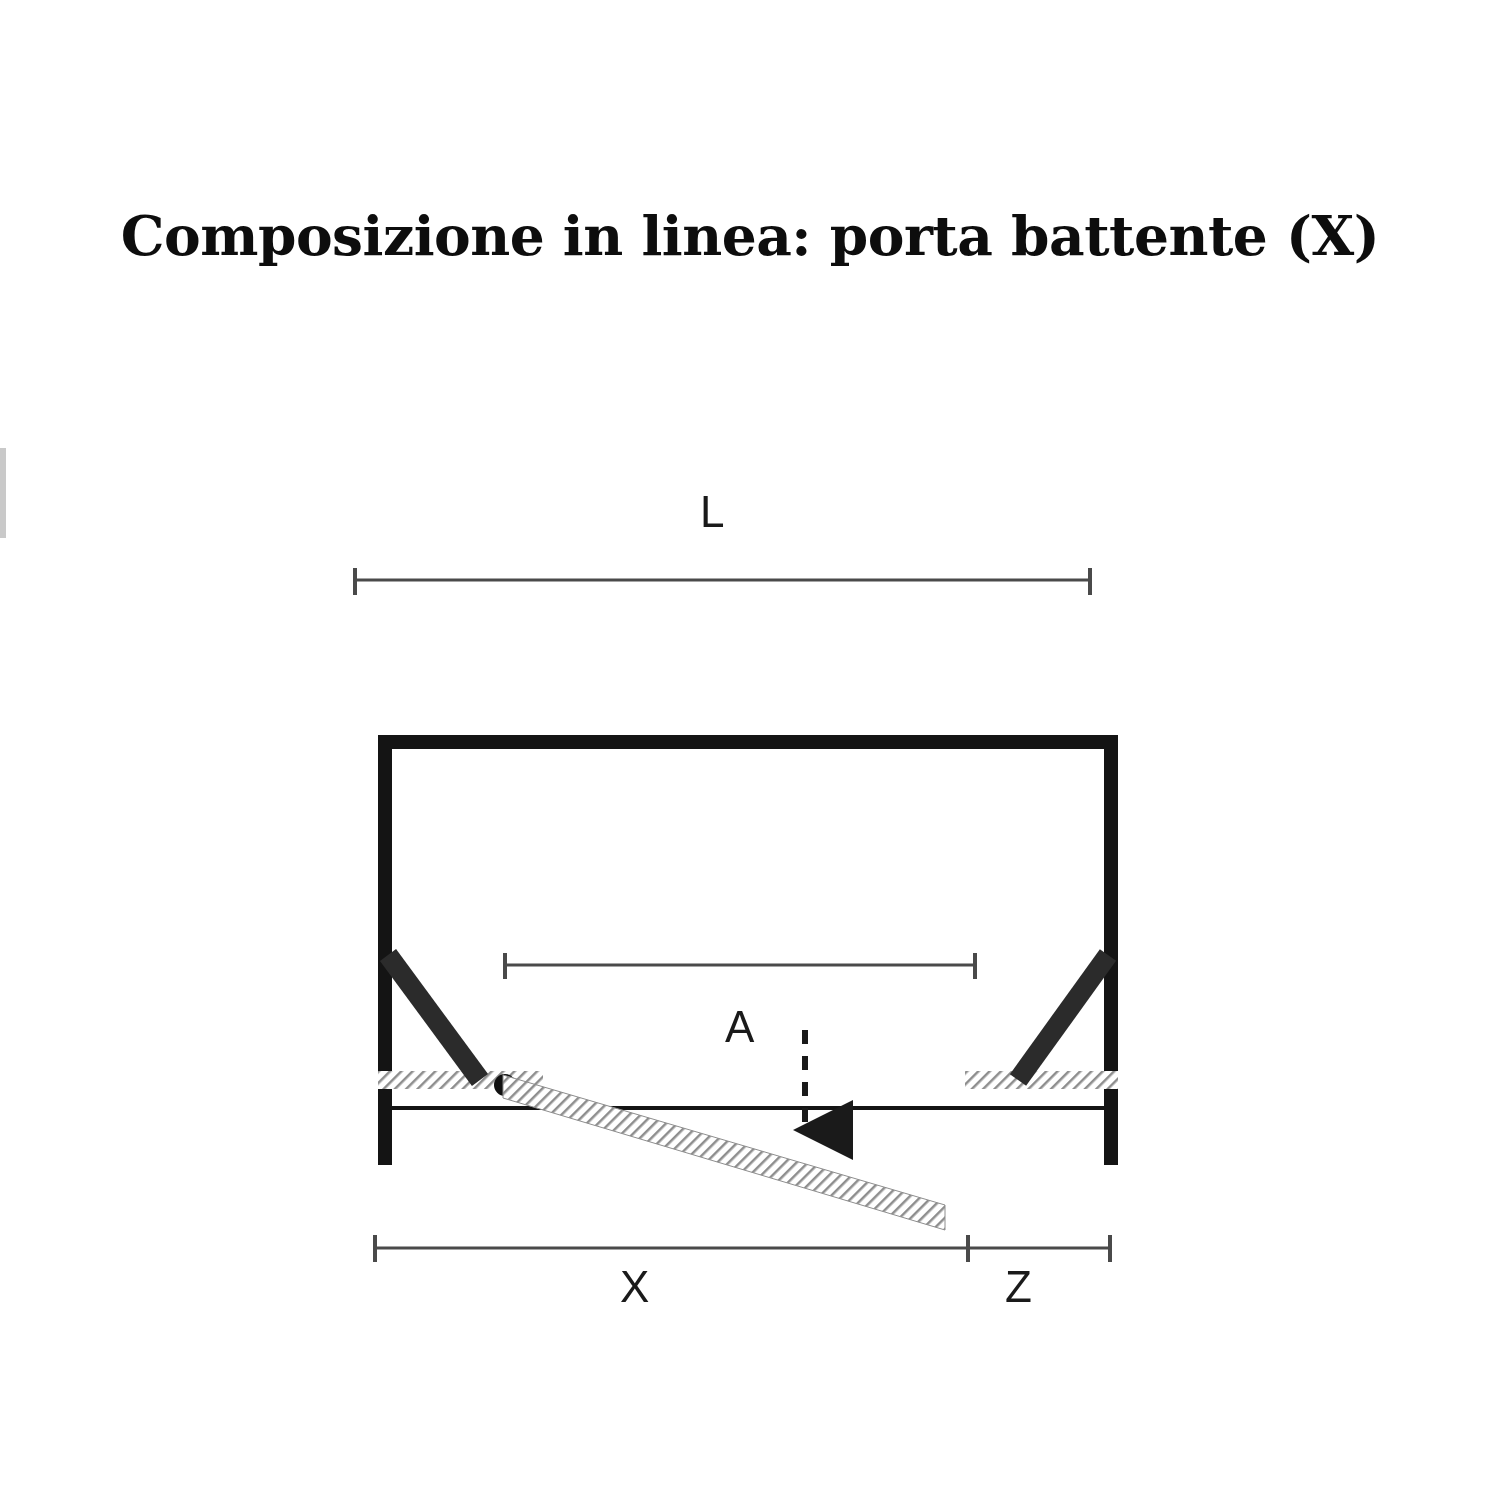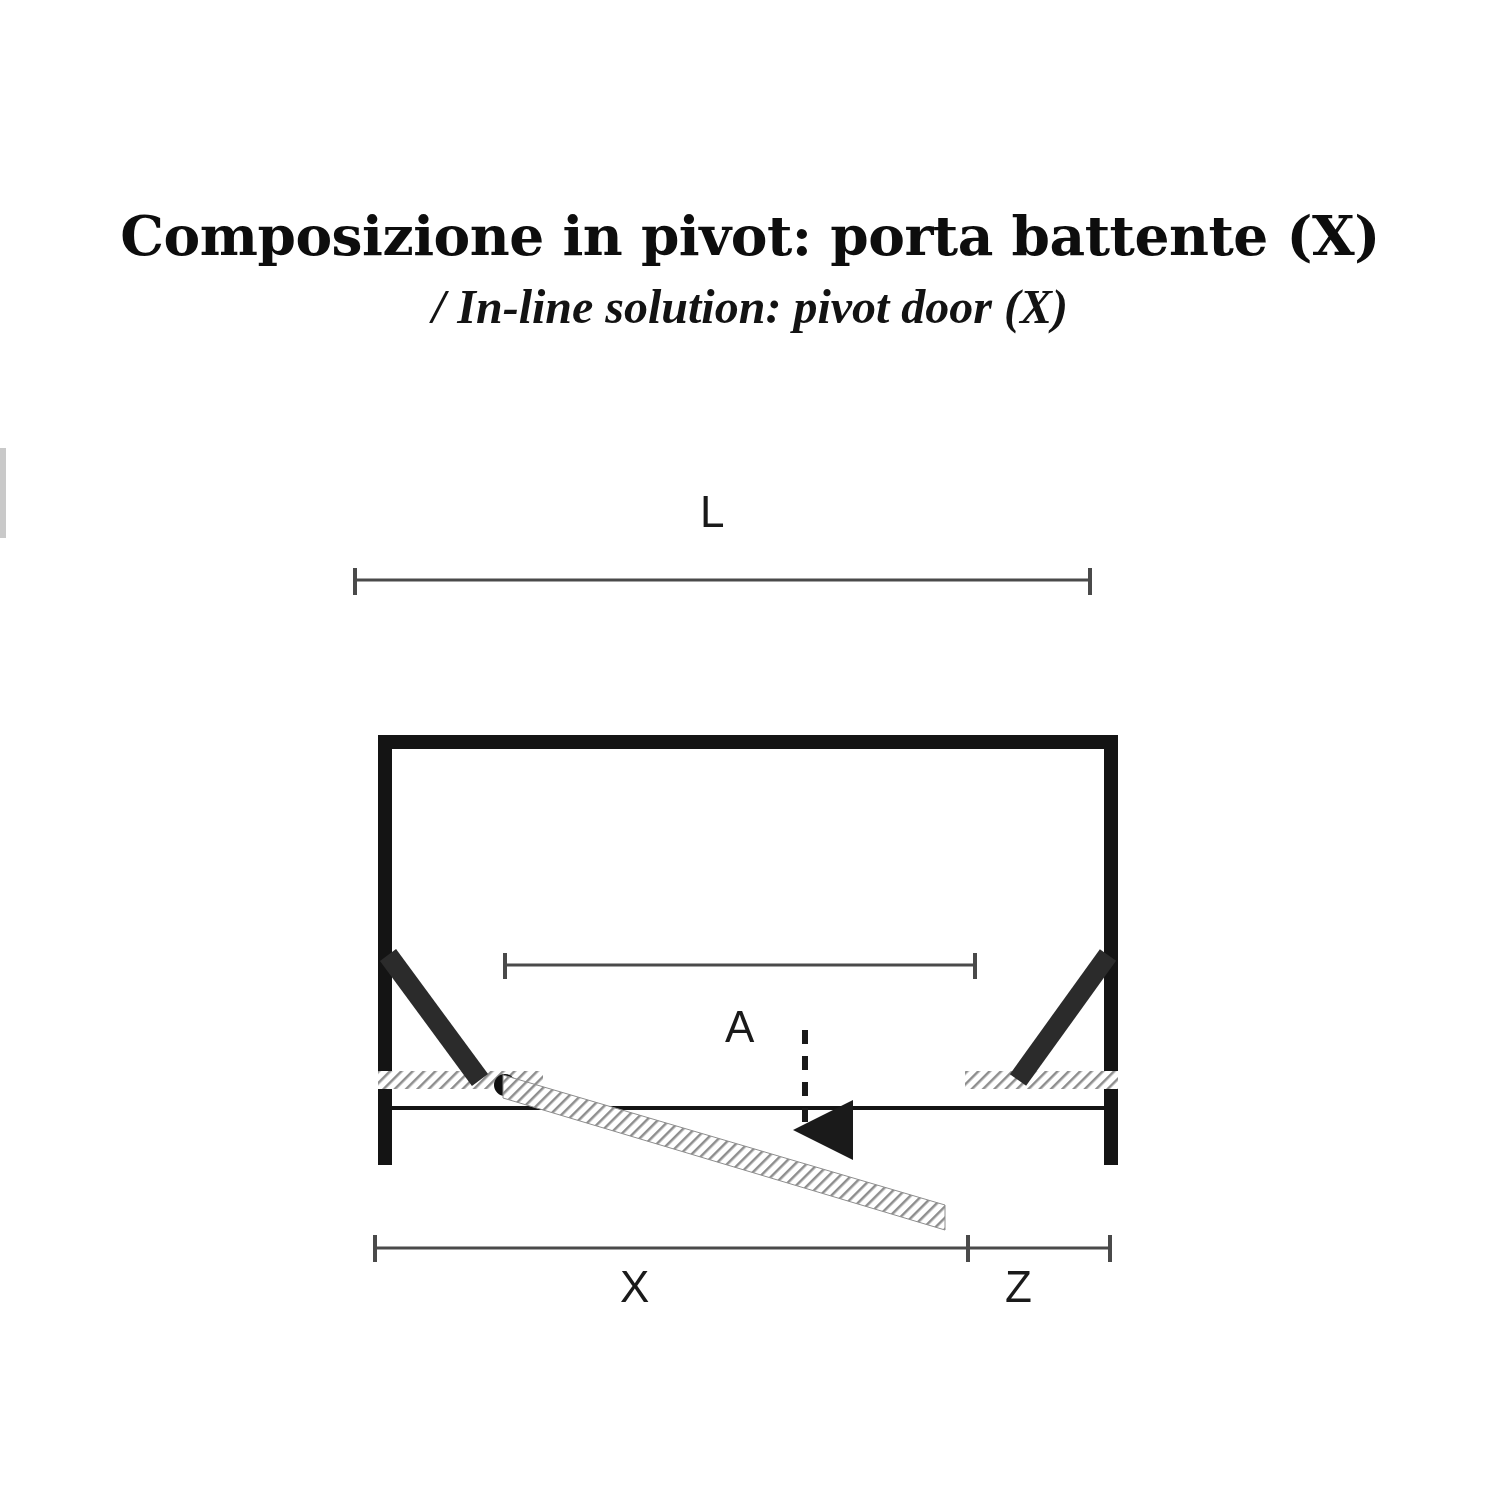--- a/index.html
+++ b/index.html
@@ -77,22 +77,21 @@
   }
   #label-L { left: 700px; top: 490px; }
   #label-A { left: 725px; top: 1005px; }
   #label-X { left: 620px; top: 1265px; }
   #label-Z { left: 1005px; top: 1265px; }
 </style>
 </head>
 <body>
 
 <div class="title-block">
-  <div class="title-it">Composizione in pivot: porta battente (X)</div>
-  <div class="title-en">/ In-line solution: pivot door (X)</div>
+  <div class="title-it">Composizione in linea: porta battente (X)</div>
 </div>
 
 <div class="edge-tick"></div>
 
 <div class="drawing">
   <svg width="1500" height="1000" viewBox="0 0 1500 1000" xmlns="http://www.w3.org/2000/svg">
     <defs>
       <pattern id="hatch" width="8" height="8" patternTransform="rotate(45)" patternUnits="userSpaceOnUse">
         <rect width="8" height="8" fill="#ffffff"></rect>
         <line x1="0" y1="0" x2="0" y2="8" stroke="#8e8e8e" stroke-width="5"></line>

